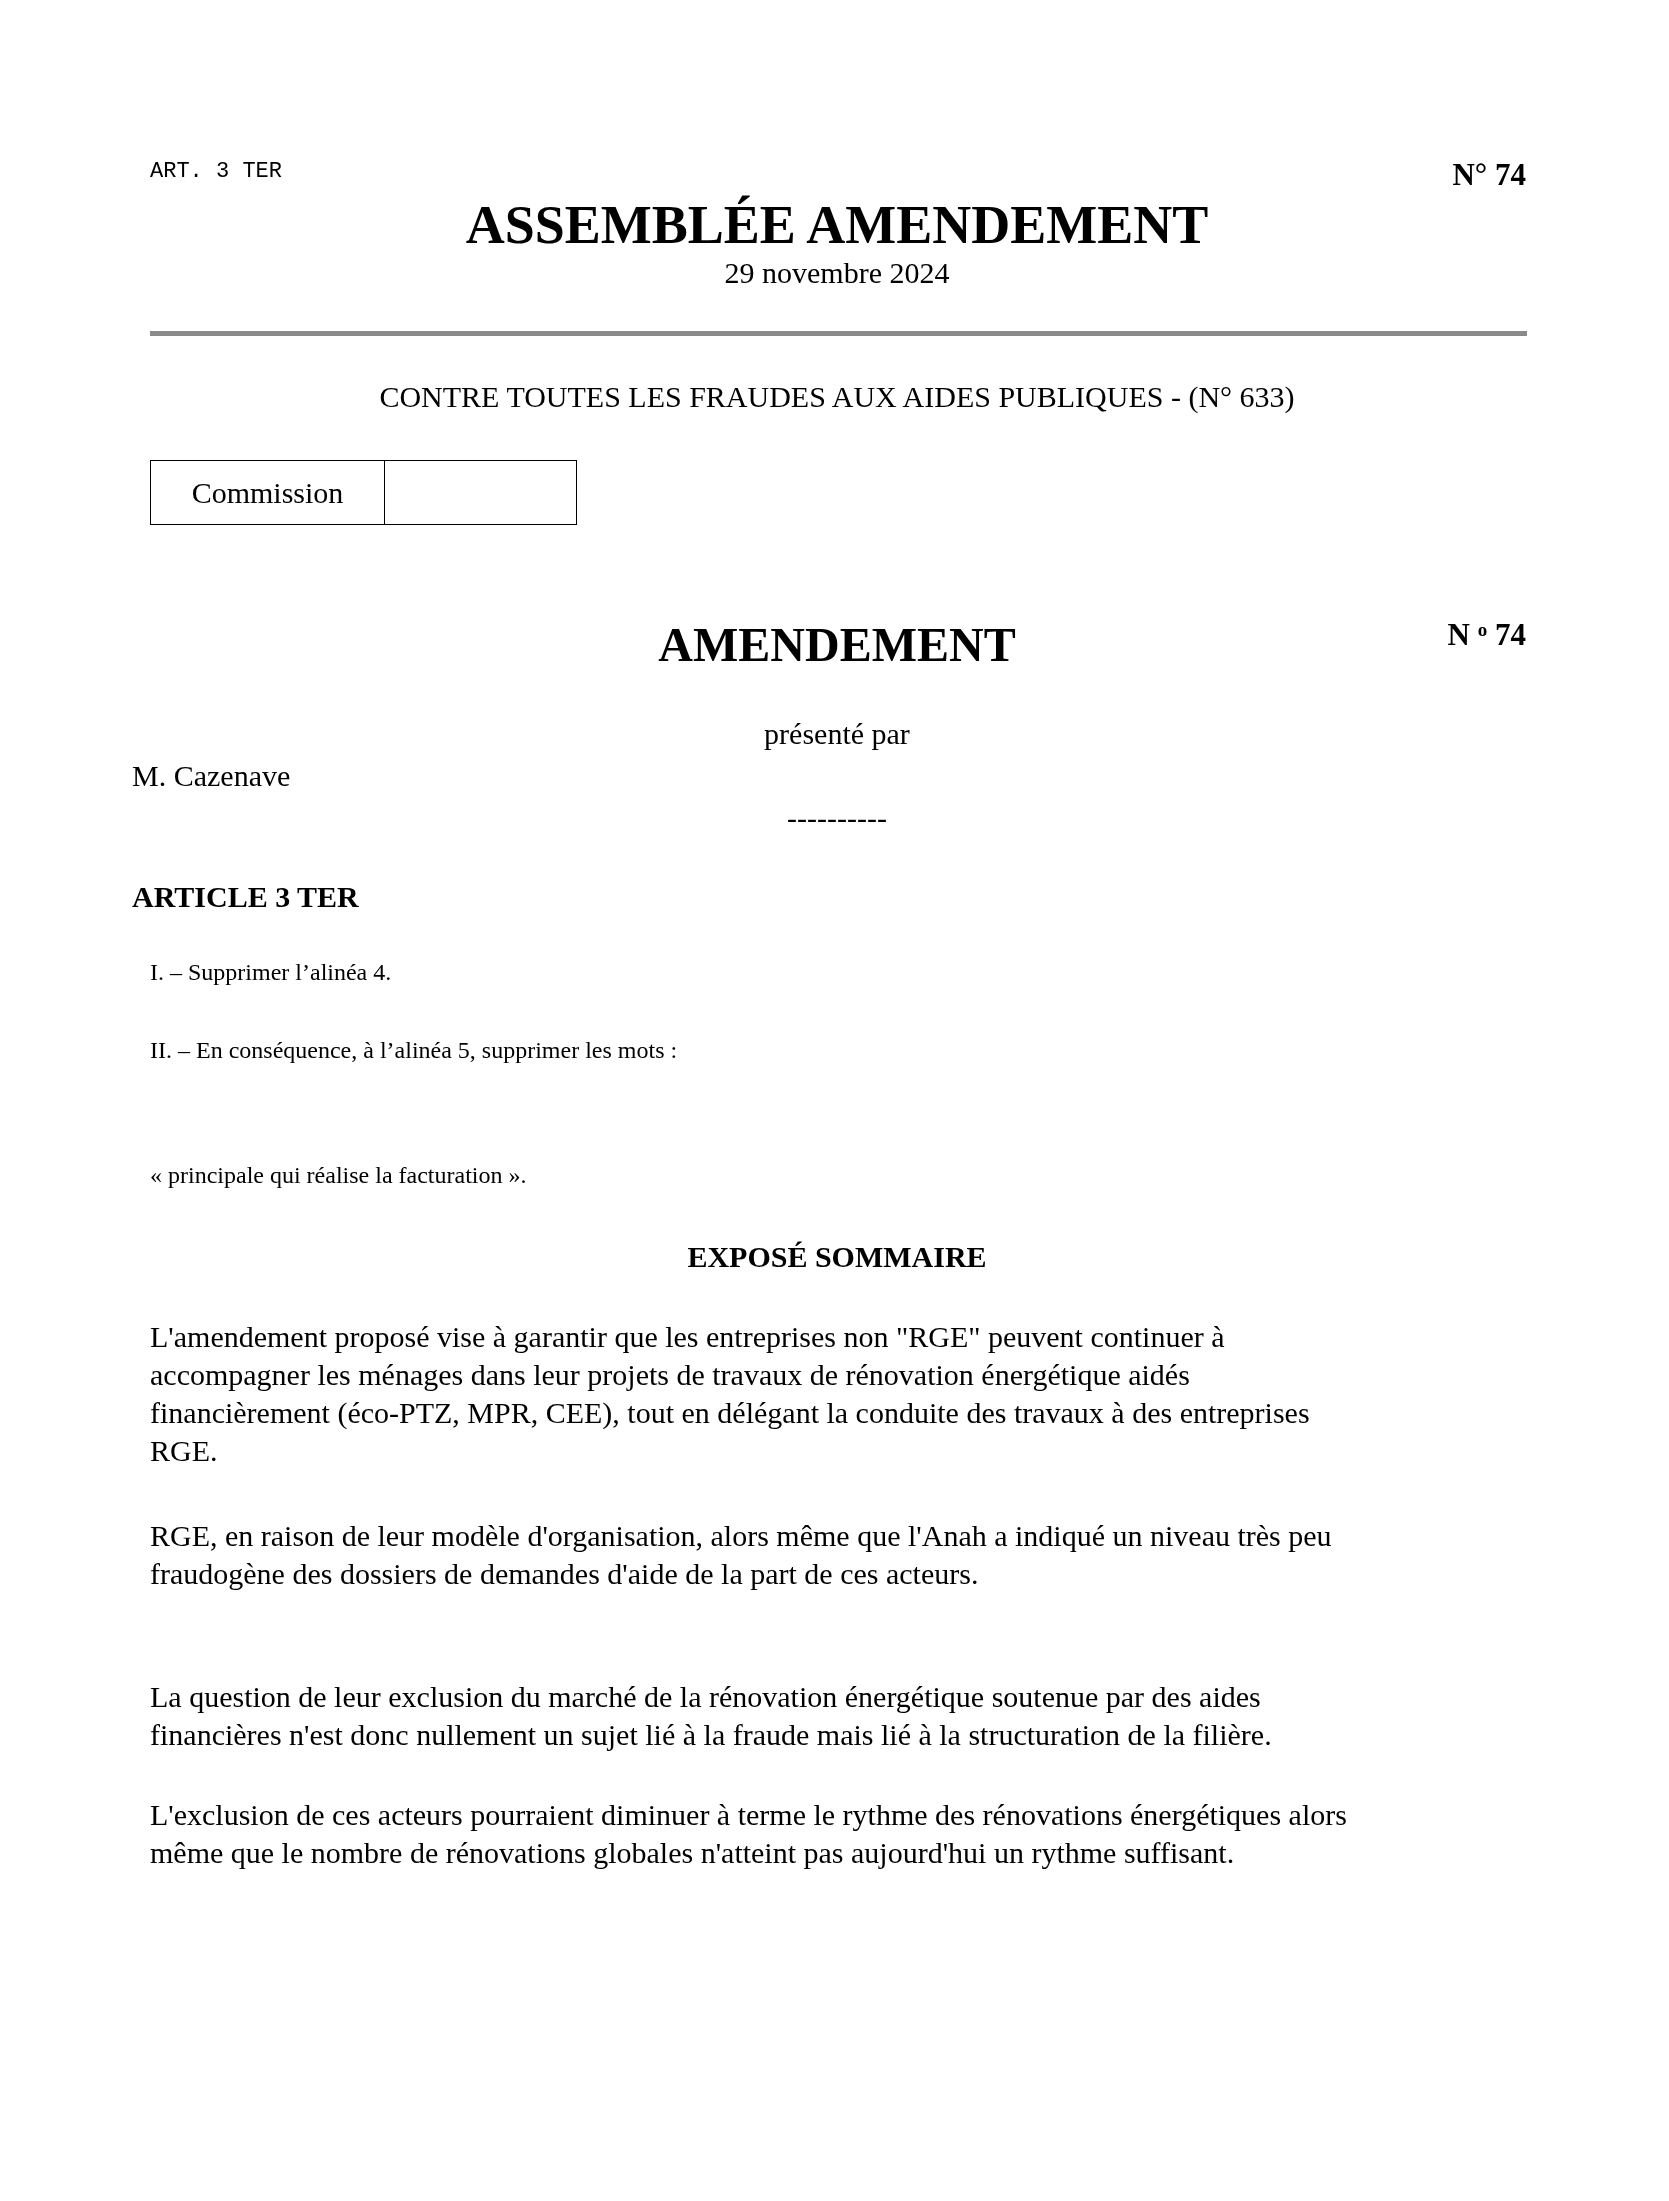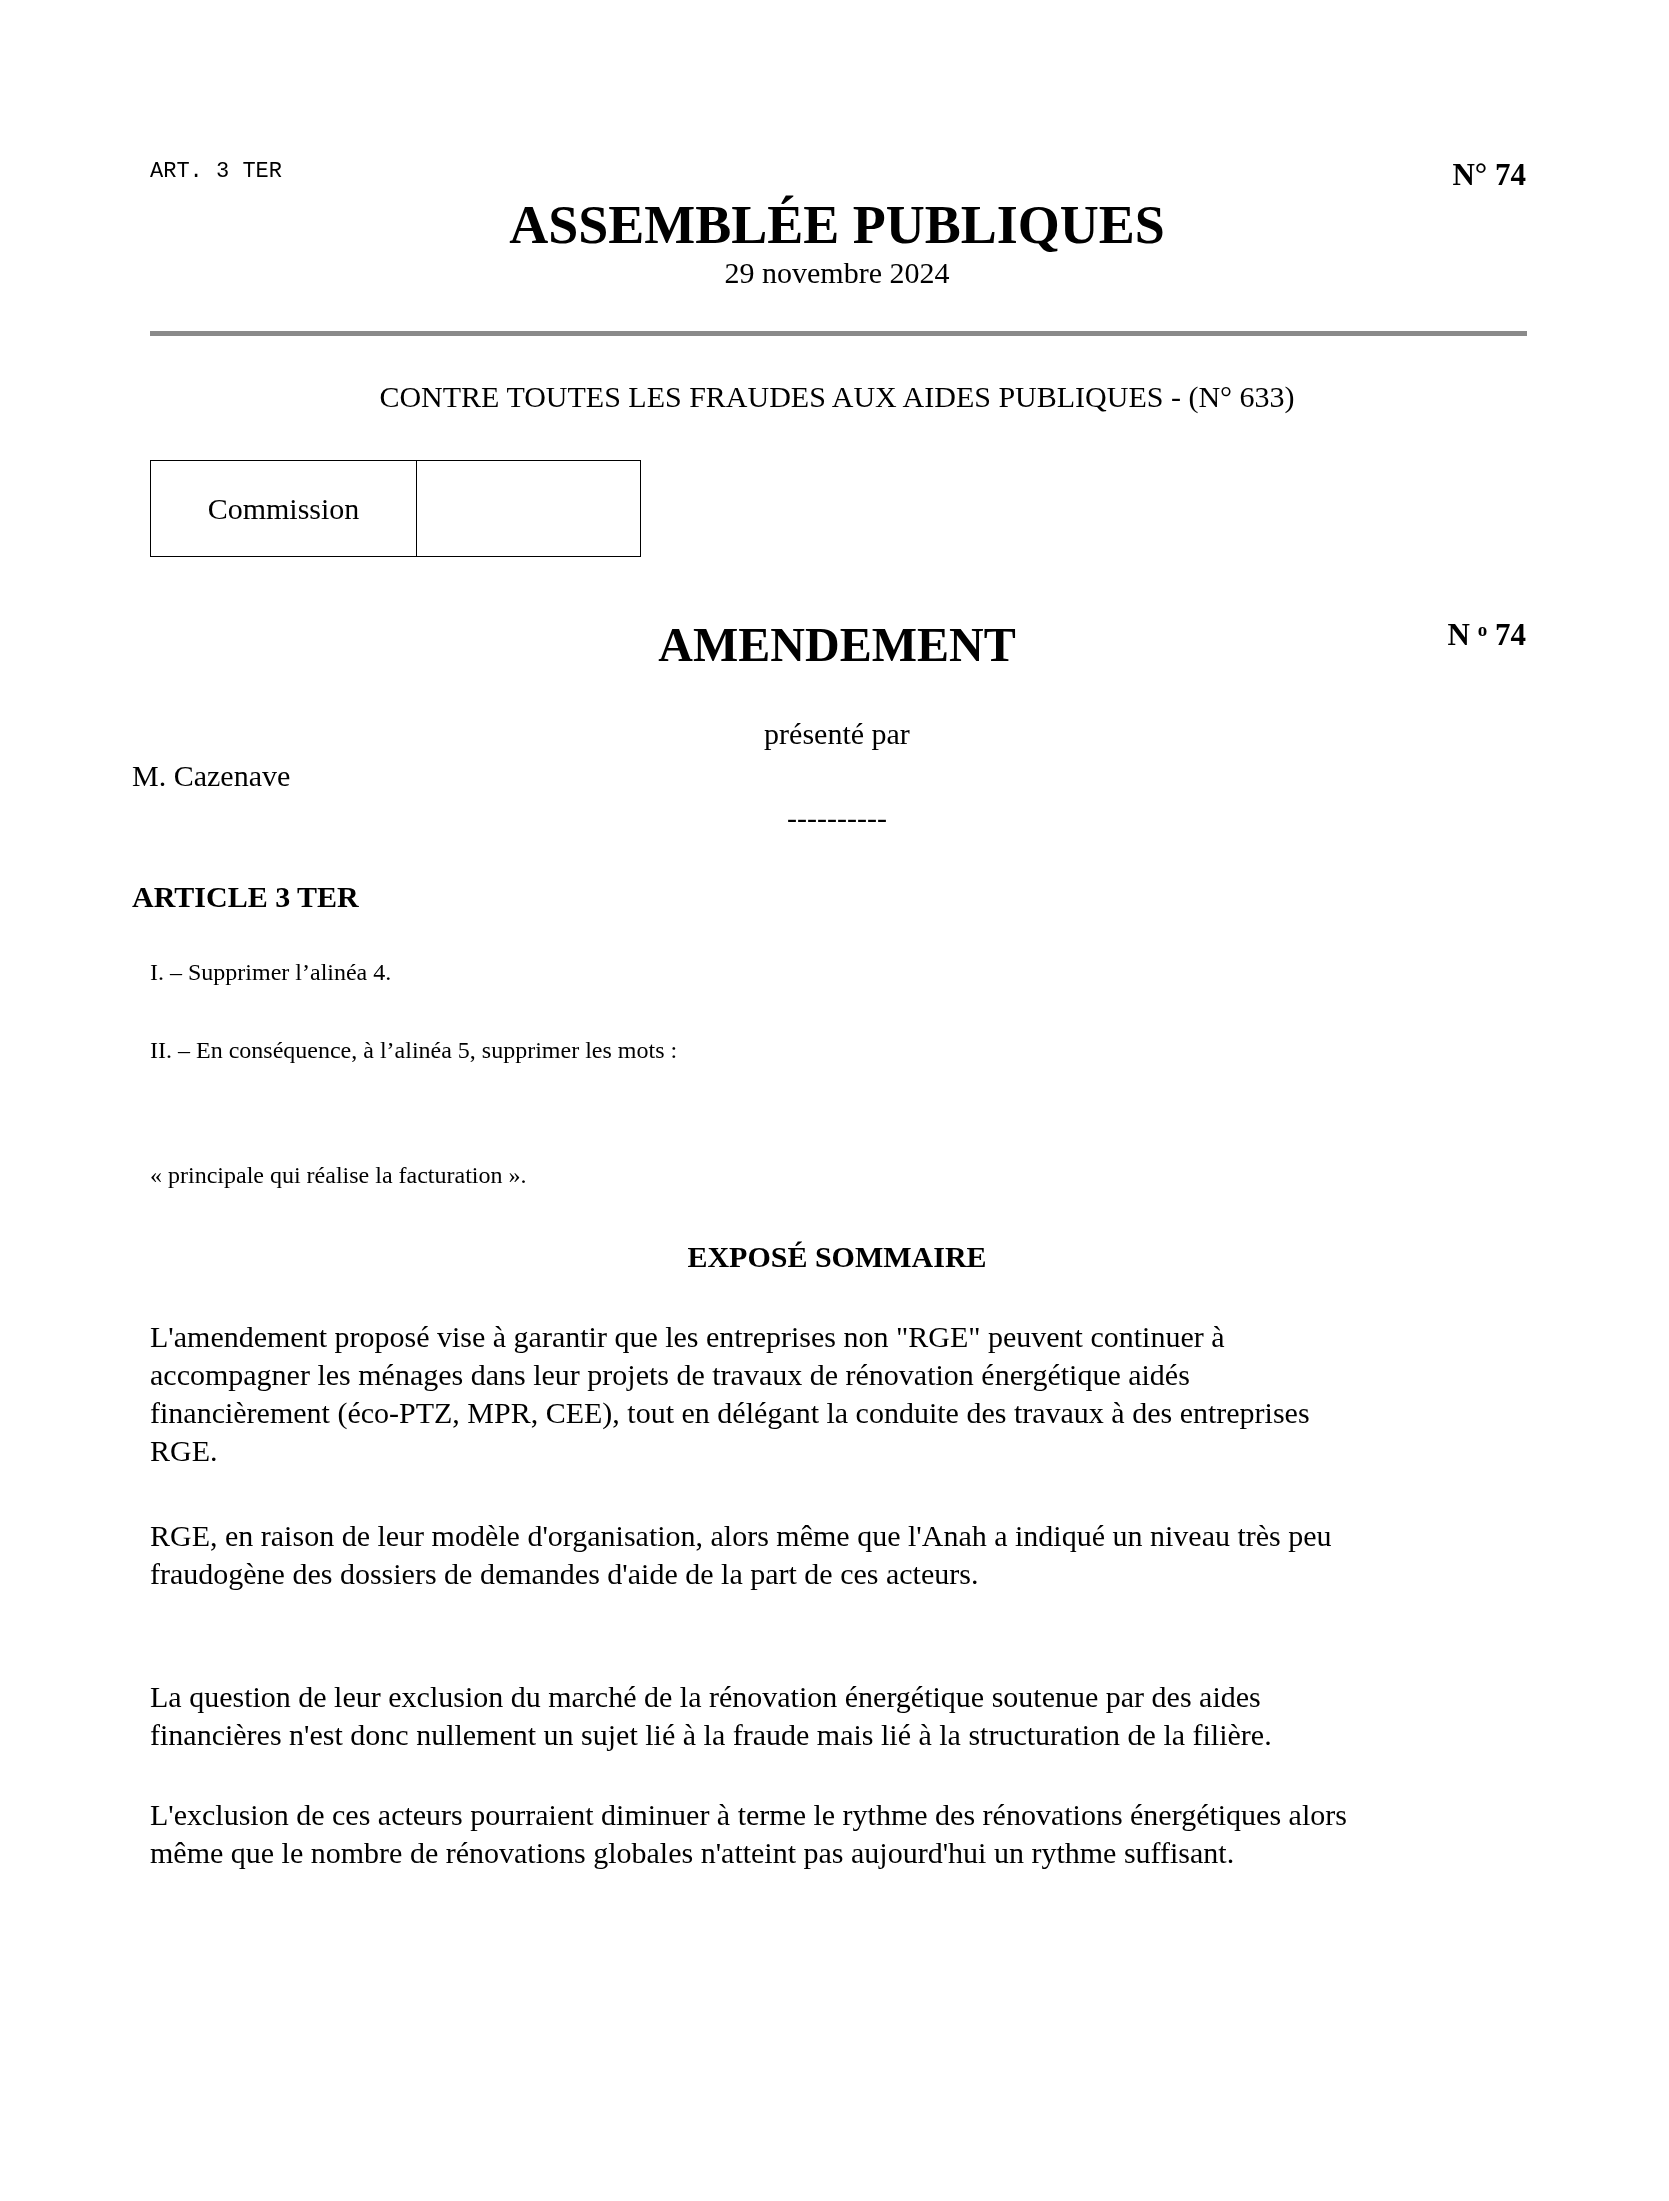--- a/index.html
+++ b/index.html
@@ -9,21 +9,21 @@
 
     #art-ref { left: 150px; top: 159px; font-size: 22px; font-family: Liberation Mono, monospace; }
     #num-top { left: 1420px; top: 157px; width: 106px; text-align: right; font-size: 31px; font-weight: bold; }
     #title { top: 194px; left: 132px; width: 1410px; font-size: 54px; font-weight: bold; }
     #date { top: 256px; left: 132px; width: 1410px; font-size: 30px; }
     #rule { left: 150px; top: 331px; width: 1377px; height: 4.7px; background: #8a8a8a; }
 
     #bill { top: 380px; left: 132px; width: 1410px; font-size: 30px; }
 
     #status-table { position: absolute; left: 150px; top: 460px; border-collapse: collapse; font-size: 30px; }
-    #status-table td { border: 1.9px solid #000; height: 63px; padding: 16px; }
+    #status-table td { border: 1.9px solid #000; height: 63px; padding: 0; }
     #status-table td.lbl { width: 233px; text-align: center; }
     #status-table td.val { width: 191px; }
 
     #amend-title { top: 617px; left: 132px; width: 1410px; font-size: 48px; font-weight: bold; }
     #num-amend { left: 1420px; top: 617px; width: 106px; text-align: right; font-size: 31px; font-weight: bold; }
     #num-amend sup { font-size: 19px; vertical-align: 9.5px; }
 
     #presented { top: 717px; left: 132px; width: 1410px; font-size: 30px; }
     #author { top: 759px; left: 132px; width: 1410px; font-size: 30px; }
     #dashes { top: 801px; left: 132px; width: 1410px; font-size: 30px; }
@@ -43,21 +43,21 @@
     #para-2 { top: 1517px; }
     #para-3 { top: 1678px; }
     #para-4 { top: 1796px; }
   </style>
 </head>
 <body>
 
 <div id="art-ref" class="abs">ART. 3 TER</div>
 <div id="num-top" class="abs">N° 74</div>
 
-<div id="title" class="abs" style="text-align:center">ASSEMBLÉE PUBLIQUES</div>
+<div id="title" class="abs" style="text-align:center">ASSEMBLÉE AMENDEMENT</div>
 <div id="date" class="abs" style="text-align:center">29 novembre 2024</div>
 
 <div id="rule" class="abs"></div>
 
 <div id="bill" class="abs" style="text-align:center">CONTRE TOUTES LES FRAUDES AUX AIDES PUBLIQUES - (N° 633)</div>
 
 <table id="status-table">
   <tbody>
       <tr>
     <td class="lbl">Commission</td>

